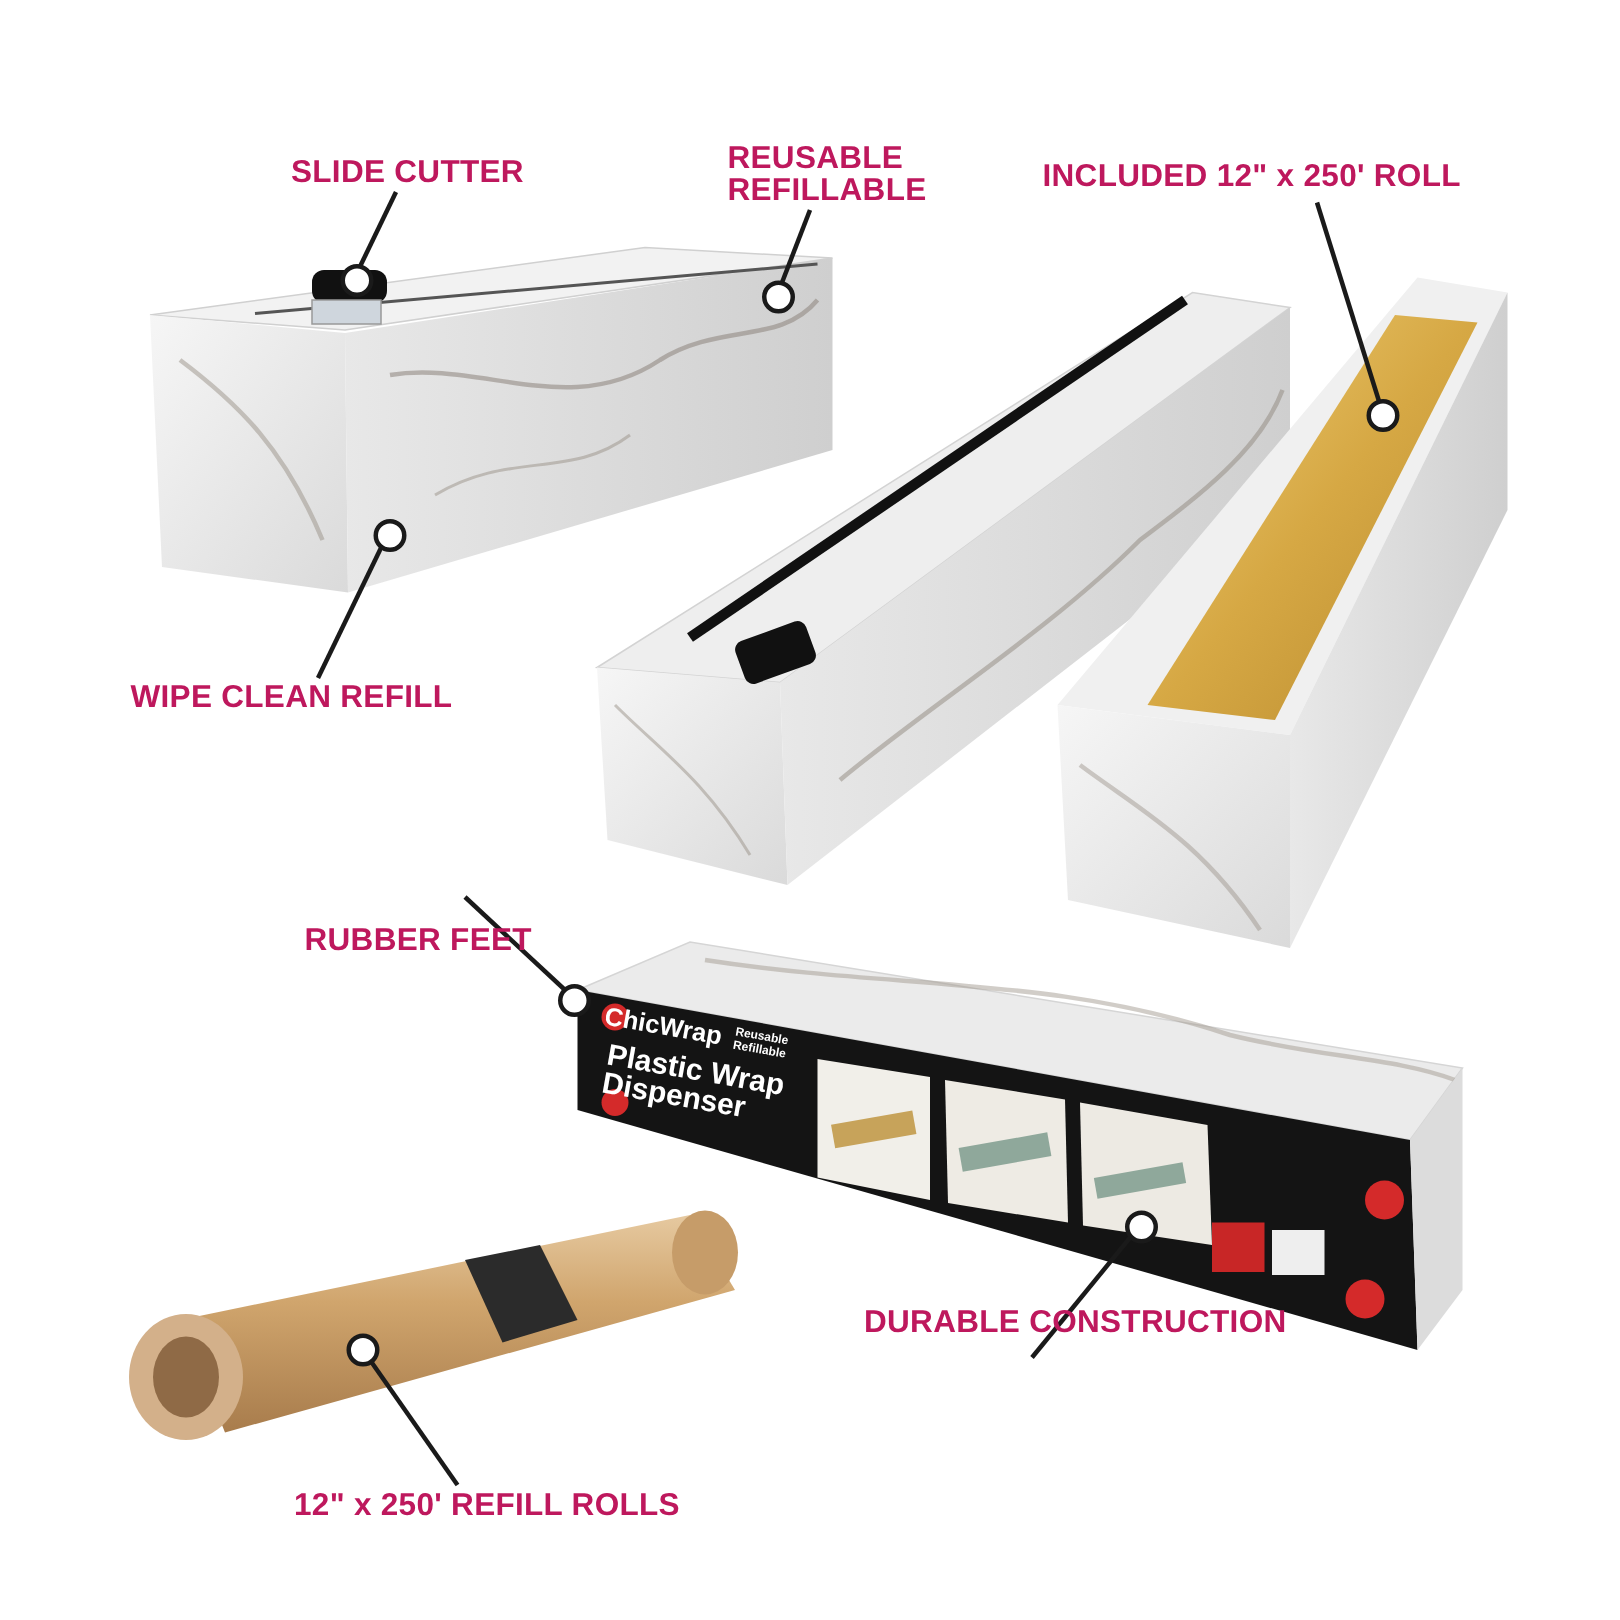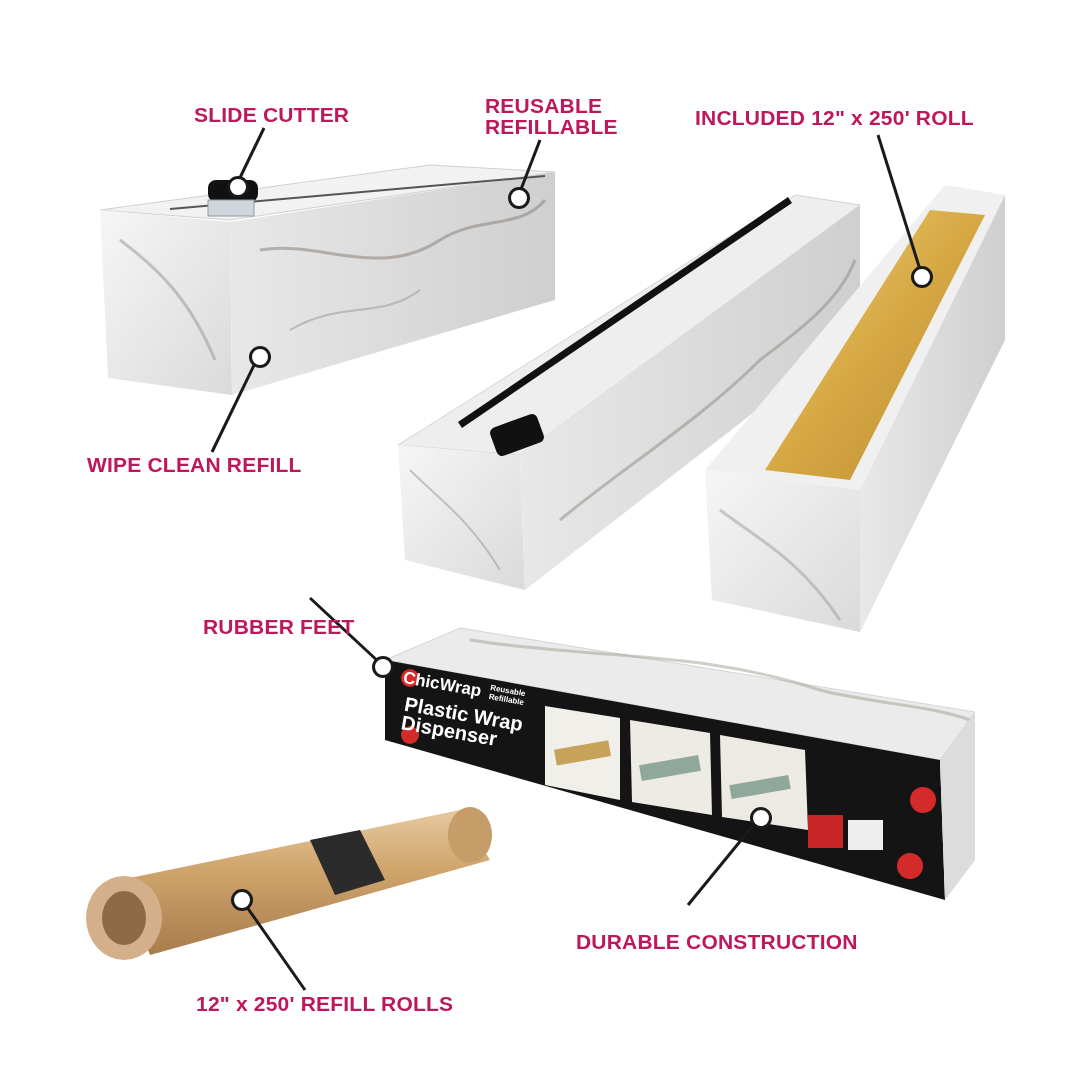--- a/index.html
+++ b/index.html
@@ -125,14 +125,14 @@
 </div>
 
 <div class="label" style="left:194px;top:104px;">SLIDE CUTTER</div>
 <div class="label" style="left:485px;top:95px;">
   <div>REUSABLE</div>
   <div>REFILLABLE</div>
 </div>
 <div class="label" style="left:695px;top:107px;">INCLUDED 12" x 250' ROLL</div>
 <div class="label" style="left:87px;top:454px;">WIPE CLEAN REFILL</div>
 <div class="label" style="left:203px;top:568px;margin-top:48px;">RUBBER FEET</div>
-<div class="label" style="left:576px;top:931px;">DURABLE CONSTRUCTION</div>
+<div class="label" style="left:576px;top:871px;">DURABLE CONSTRUCTION</div>
 <div class="label" style="left:196px;top:993px;">12" x 250' REFILL ROLLS</div>
 
 </body></html>

